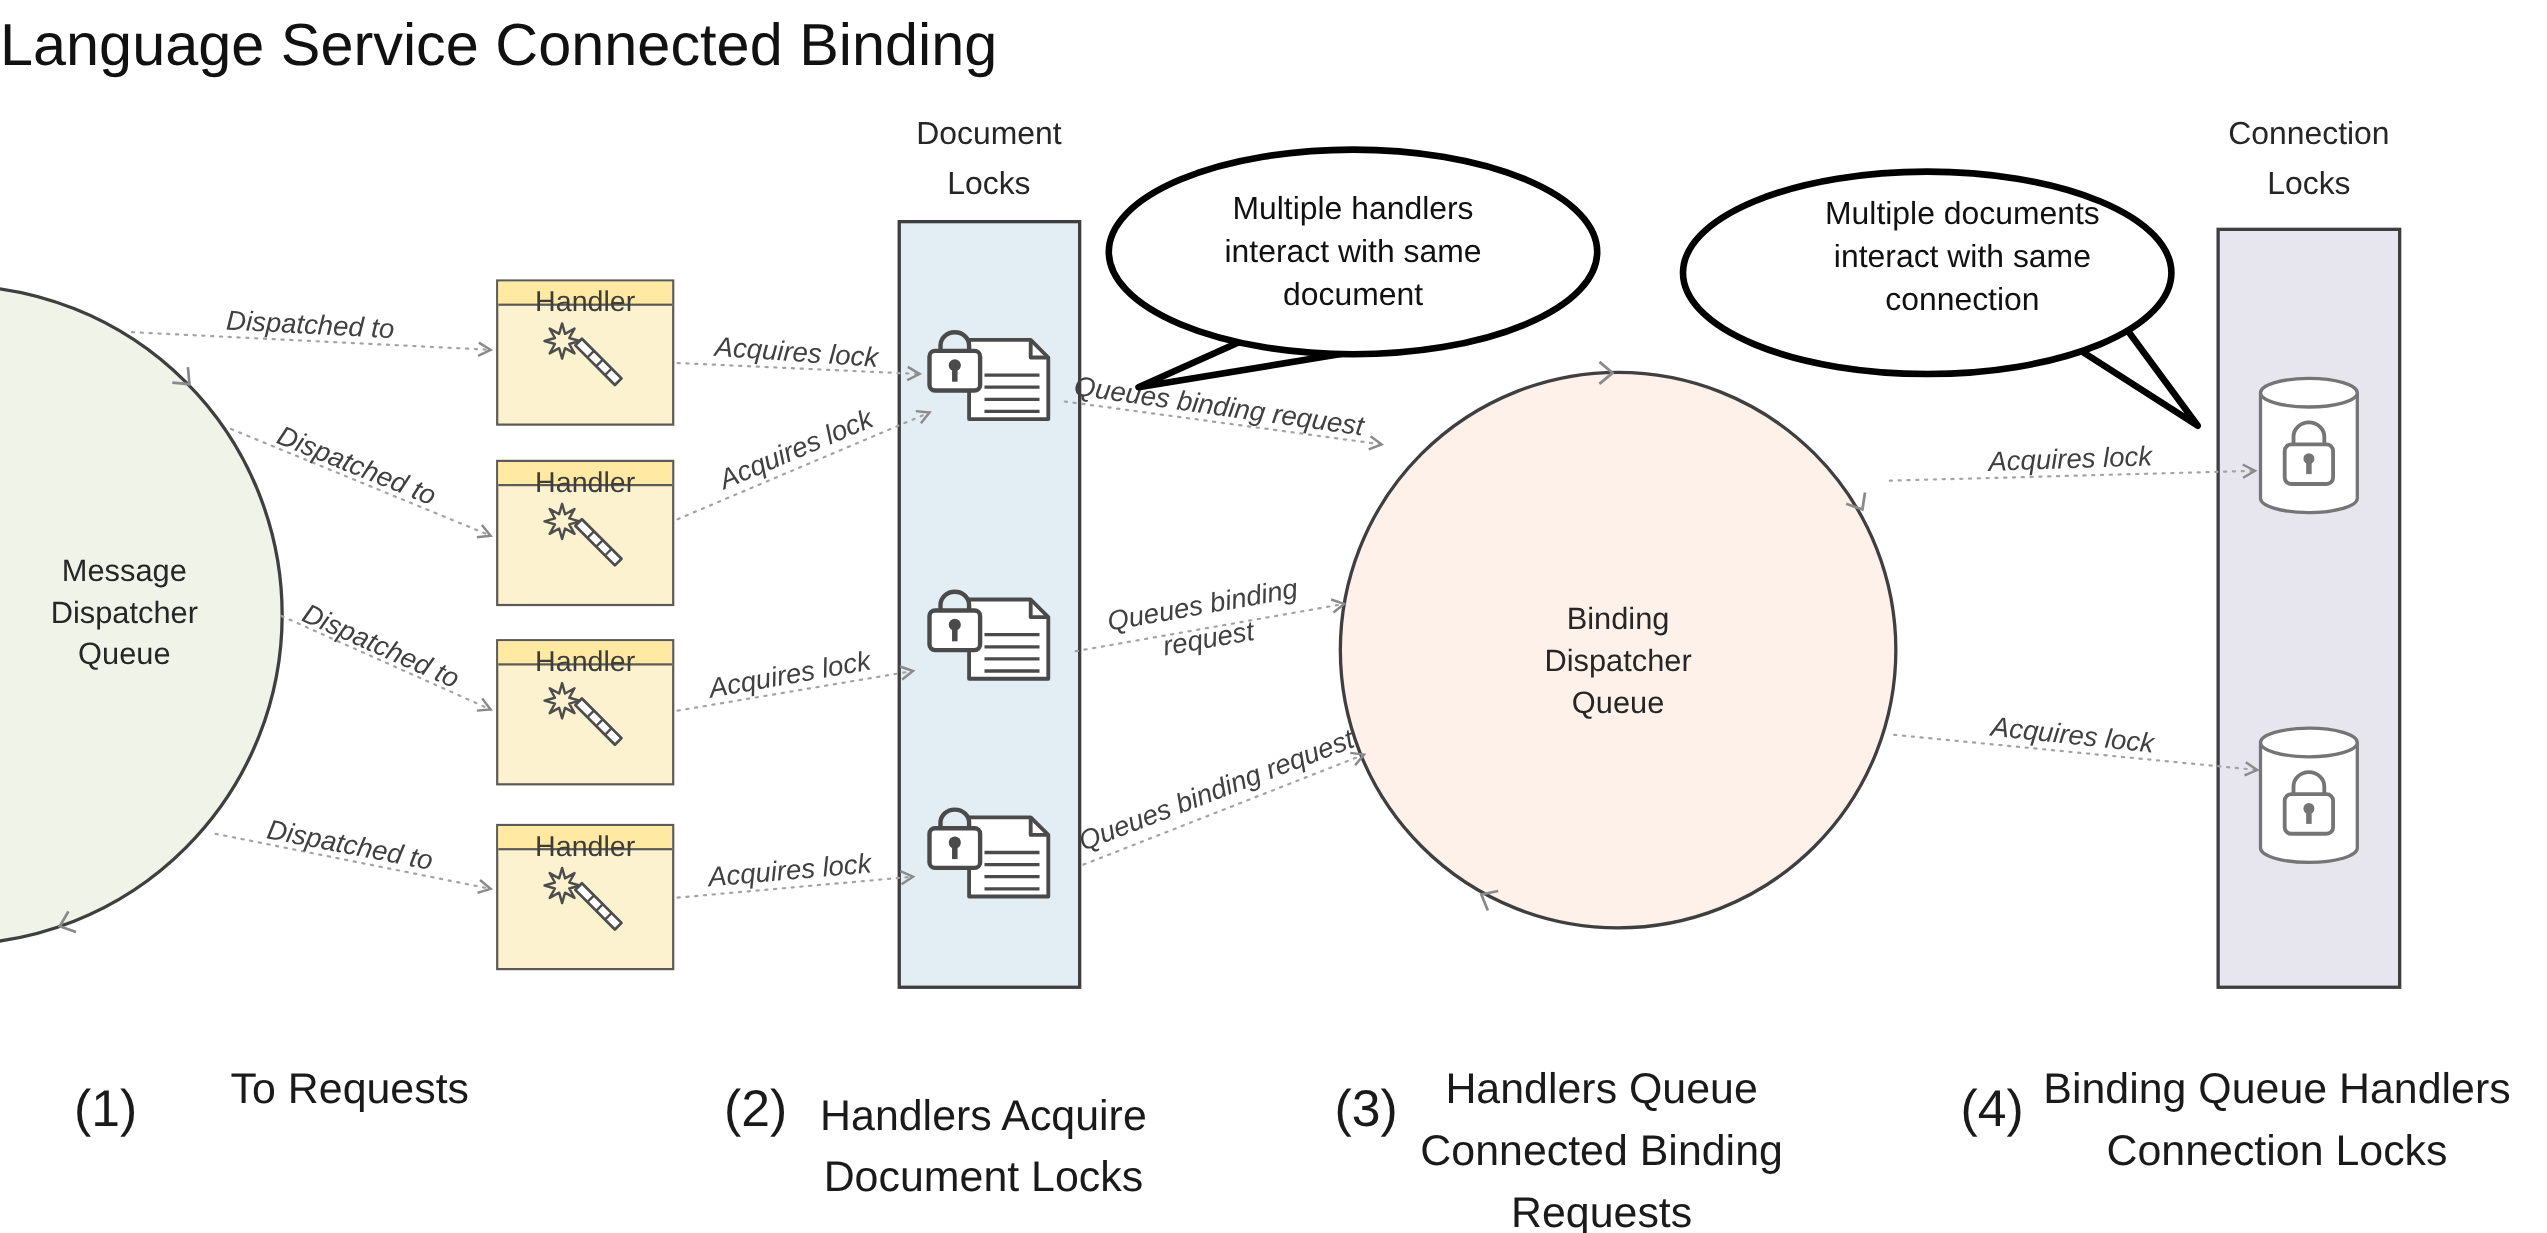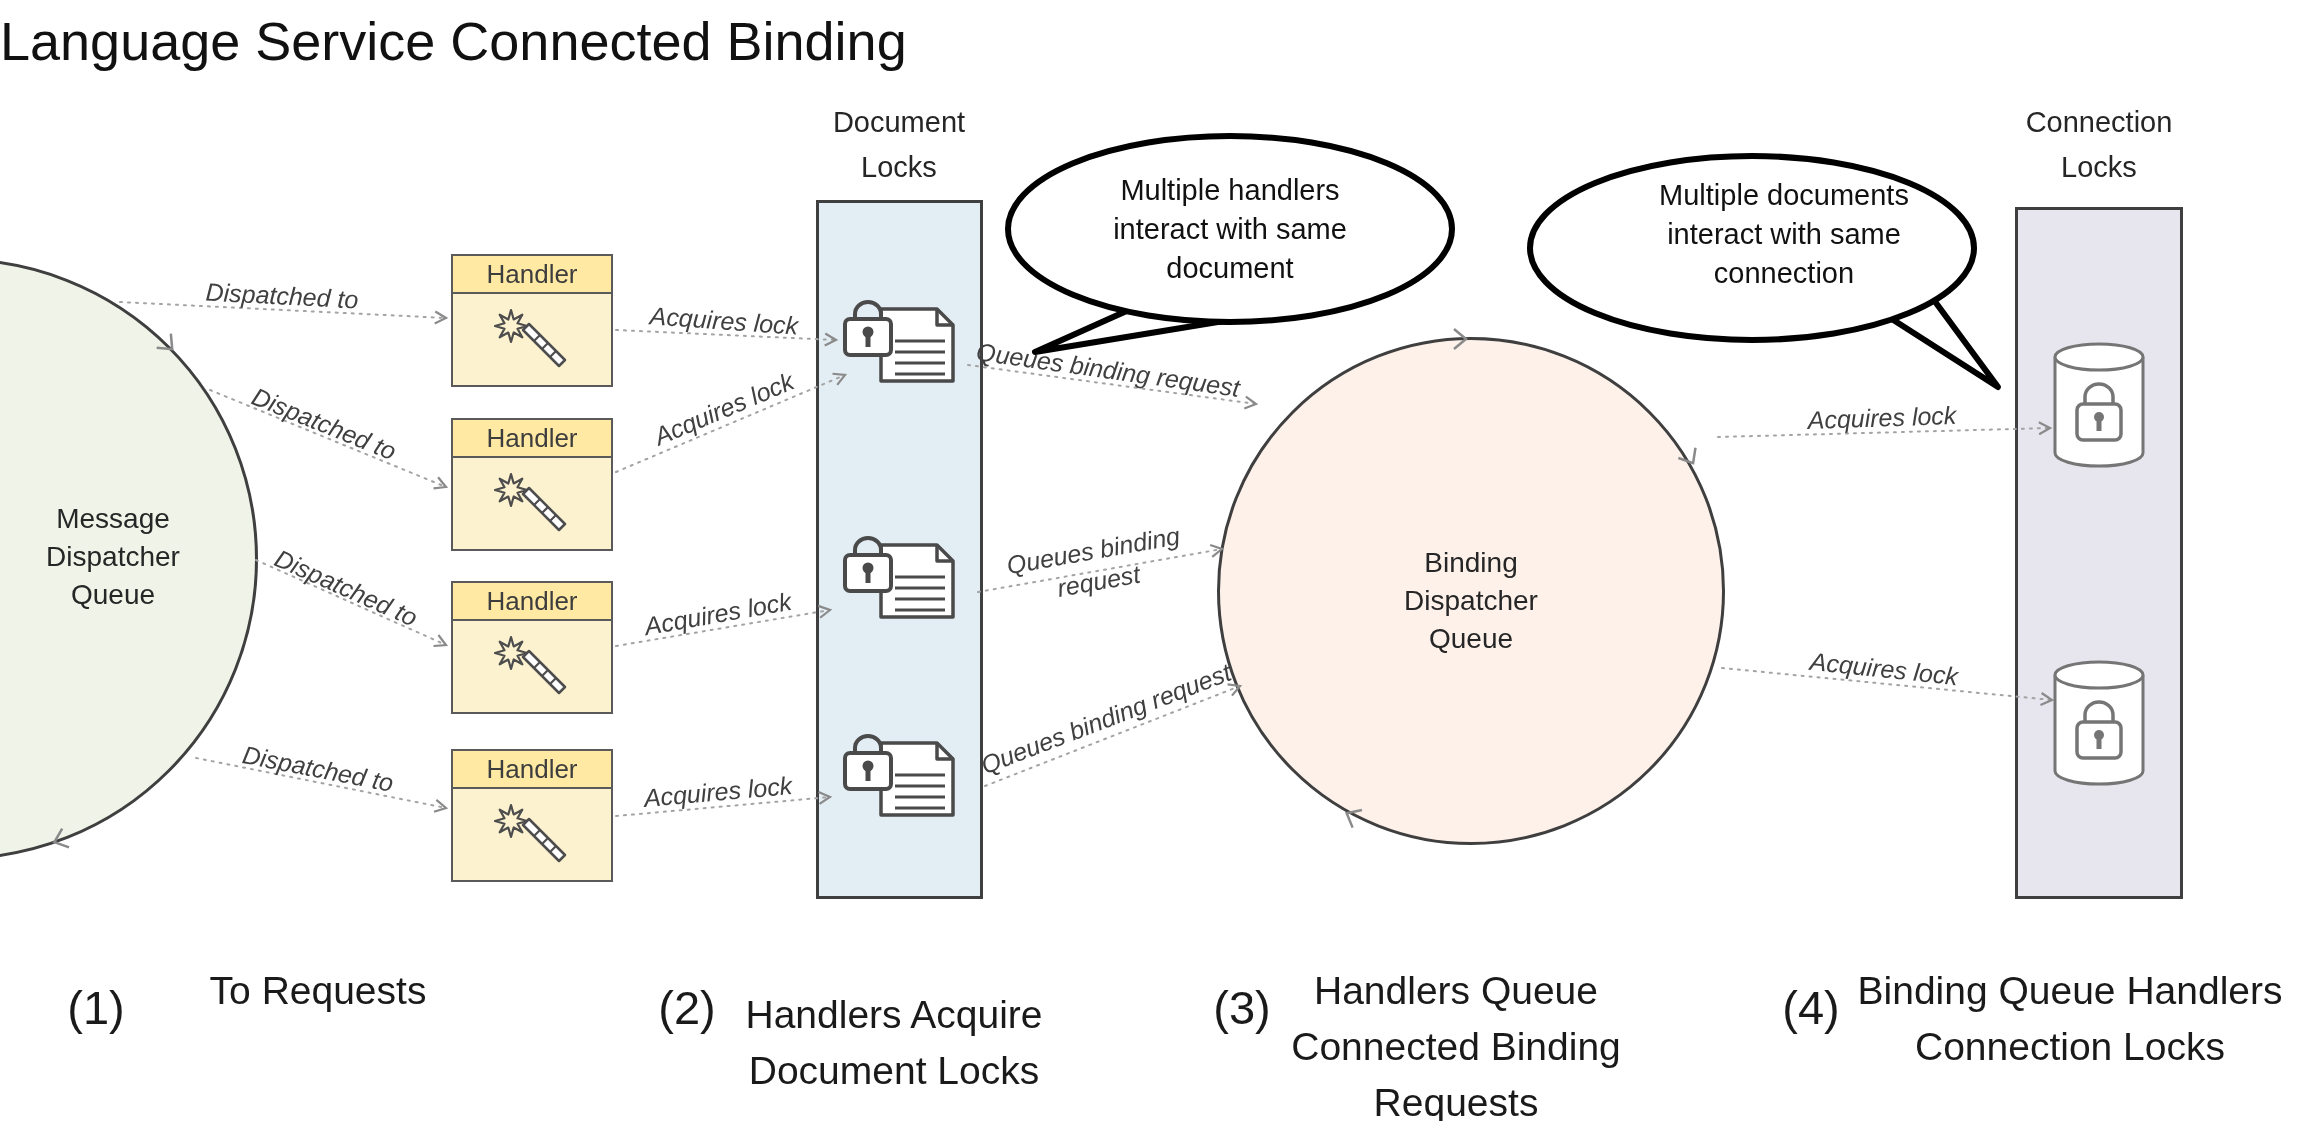--- a/index.html
+++ b/index.html
@@ -18,21 +18,21 @@
   .circle-label { font-size:28px; line-height:38px; text-align:center; color:#262626; transform:translateX(-50%); }
   .column { border:3px solid #3f3f3f; box-sizing:border-box; }
   .doc-column  { left:816px;  top:200px; width:167px; height:699px; background:#e3eef4; }
   .conn-column { left:2015px; top:207px; width:168px; height:692px; background:#e7e6ef; }
   .column-title { font-size:29px; line-height:45px; text-align:center; color:#262626; transform:translateX(-50%); }
   .handler {
     left:451px; width:162px; height:133px; box-sizing:border-box;
     border:2px solid #5a5a5a; background:#fdf2cf;
   }
   .handler-header {
-    height:38px; box-sizing:border-box; background:#ffe9a3;
+    height:22px; box-sizing:border-box; background:#ffe9a3;
     border-bottom:2px solid #5a5a5a; text-align:center;
     font-size:26px; line-height:36px; color:#3d3d3d;
   }
   .handler-body { height:91px; display:flex; align-items:center; justify-content:center; }
   .edge-label {
     font-size:25px; font-style:italic; color:#404040; white-space:nowrap;
   }
   .bubble-text { font-size:29px; line-height:39px; text-align:center; color:#111; transform:translateX(-50%); }
   .caption-num { font-size:47px; color:#1a1a1a; transform:translateX(-50%); }
   .caption-text { font-size:39px; line-height:56px; color:#1a1a1a; text-align:center; white-space:nowrap; transform:translateX(-50%); }

